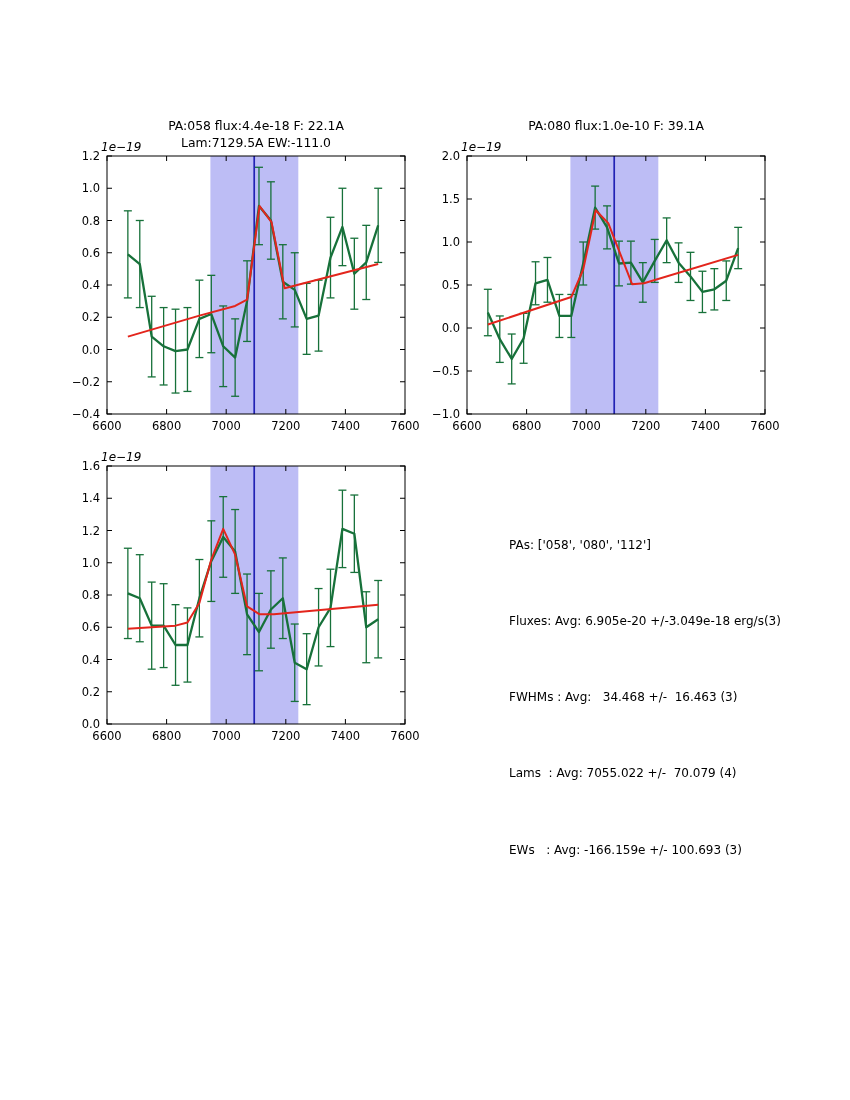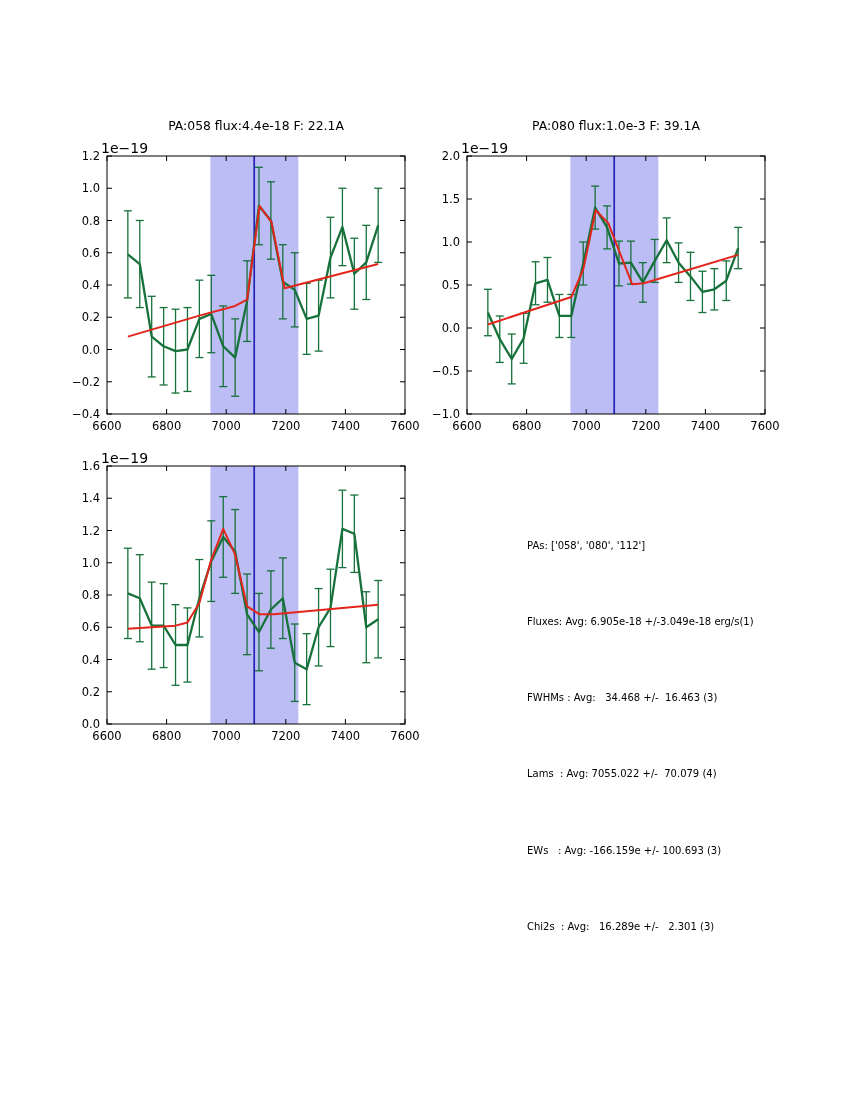--- a/index.html
+++ b/index.html
@@ -1,33 +1,34 @@
 <!DOCTYPE html>
 <html><head>
 <meta charset="utf-8">
 <style>
   html,body{margin:0;padding:0;background:#ffffff;}
   .figure{position:relative;width:850px;height:1100px;background:#ffffff;
           font-family:"DejaVu Sans","Liberation Sans",sans-serif;overflow:hidden;margin-top:46px;}
   .plot-title{position:absolute;width:298px;text-align:center;font-size:12.4px;
               line-height:17px;color:#000;}
-  .offset-label{position:absolute;font-size:14px;color:#000;}
+  .offset-label{position:absolute;font-size:12px;color:#000;font-style:italic;}
   svg.axes{position:absolute;overflow:visible;}
   svg.axes text{font-family:"DejaVu Sans","Liberation Sans",sans-serif;
                 font-size:11.5px;fill:#000;}
-  .stats{position:absolute;left:527px;top:436px;font-size:10px;
+  .stats{position:absolute;left:509px;top:436px;font-size:12px;
          line-height:25.4px;white-space:pre;color:#000;}
 </style>
 </head>
 <body>
 
 <div class="figure">
 
   <div class="plot-title" style="left:107px;top:71px;">
     <div>PA:058 flux:4.4e-18 F: 22.1A</div>
+    <div>Lam:7129.5A EW:-111.0</div>
   </div>
   <div class="offset-label" style="left:101px;top:94px;">1e−19</div>
   <svg class="axes" style="left:47px;top:95px;" width="376" height="300">
       <rect x="163.406" y="15" width="87.91" height="258" fill="#bdbdf5"></rect>
       <line x1="207.212" x2="207.212" y1="15" y2="273" stroke="#2222b4" stroke-width="1.7"></line>
       <g stroke="#17713a" stroke-width="1.3">
         <line x1="80.86" x2="80.86" y1="156.89999999999998" y2="69.82499999999999"></line>
         <line x1="76.86" x2="84.86" y1="156.89999999999998" y2="156.89999999999998"></line>
         <line x1="76.86" x2="84.86" y1="69.82499999999999" y2="69.82499999999999"></line>
       </g>
@@ -182,21 +183,21 @@
       <text x="53" y="212.49999999999997" text-anchor="end">0.0</text>
       <text x="53" y="180.25" text-anchor="end">0.2</text>
       <text x="53" y="147.99999999999997" text-anchor="end">0.4</text>
       <text x="53" y="115.74999999999999" text-anchor="end">0.6</text>
       <text x="53" y="83.49999999999999" text-anchor="end">0.8</text>
       <text x="53" y="51.24999999999999" text-anchor="end">1.0</text>
       <text x="53" y="19" text-anchor="end">1.2</text>
     </svg>
 
   <div class="plot-title" style="left:467px;top:71px;">
-    <div>PA:080 flux:1.0e-3 F: 39.1A</div>
+    <div>PA:080 flux:1.0e-10 F: 39.1A</div>
   </div>
   <div class="offset-label" style="left:461px;top:94px;">1e−19</div>
   <svg class="axes" style="left:407px;top:95px;" width="376" height="300">
       <rect x="163.406" y="15" width="87.91" height="258" fill="#bdbdf5"></rect>
       <line x1="207.212" x2="207.212" y1="15" y2="273" stroke="#2222b4" stroke-width="1.7"></line>
       <g stroke="#17713a" stroke-width="1.3">
         <line x1="80.86" x2="80.86" y1="194.74" y2="148.3"></line>
         <line x1="76.86" x2="84.86" y1="194.74" y2="194.74"></line>
         <line x1="76.86" x2="84.86" y1="148.3" y2="148.3"></line>
       </g>
@@ -512,20 +513,19 @@
       <text x="53" y="180.25" text-anchor="end">0.6</text>
       <text x="53" y="148" text-anchor="end">0.8</text>
       <text x="53" y="115.75000000000001" text-anchor="end">1.0</text>
       <text x="53" y="83.50000000000001" text-anchor="end">1.2</text>
       <text x="53" y="51.25000000000003" text-anchor="end">1.4</text>
       <text x="53" y="19" text-anchor="end">1.6</text>
     </svg>
 
   <div class="stats">
     <div>PAs: ['058', '080', '112']</div>
-    <div>Fluxes: Avg: 6.905e-18 +/-3.049e-18 erg/s(1)</div>
+    <div>Fluxes: Avg: 6.905e-20 +/-3.049e-18 erg/s(3)</div>
     <div>FWHMs : Avg:   34.468 +/-  16.463 (3)</div>
     <div>Lams  : Avg: 7055.022 +/-  70.079 (4)</div>
     <div>EWs   : Avg: -166.159e +/- 100.693 (3)</div>
-    <div>Chi2s  : Avg:   16.289e +/-   2.301 (3)</div>
   </div>
 
 </div>
 
 </body></html>

